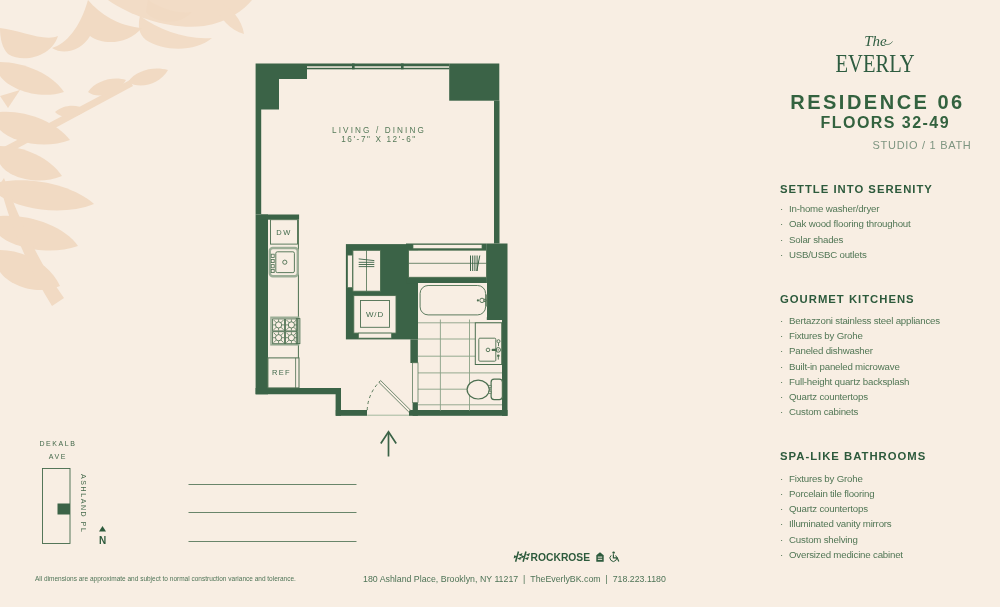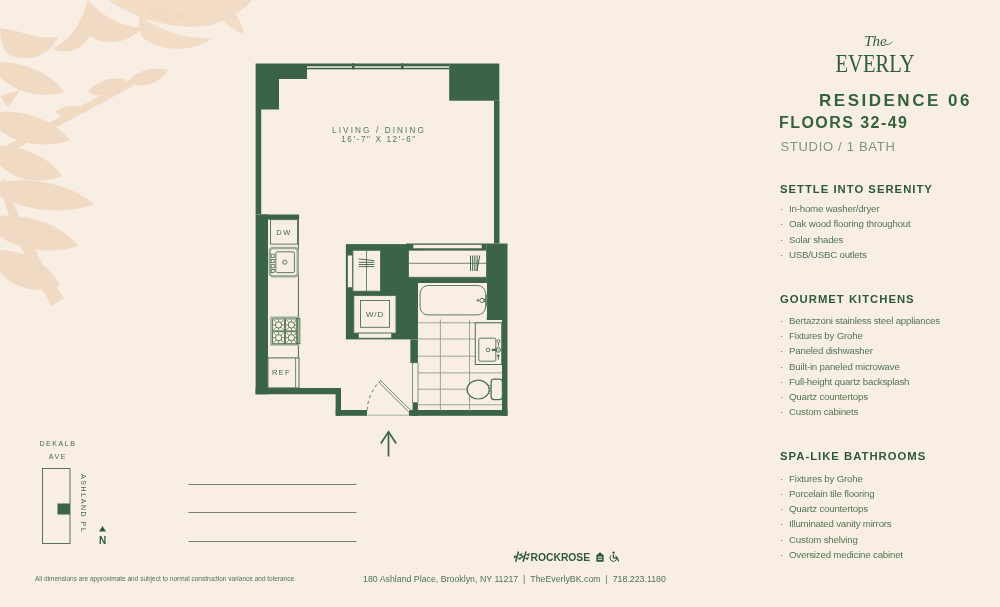--- a/index.html
+++ b/index.html
@@ -252,25 +252,25 @@
     <path d="M597.8,557.1 h4.4 M597.8,559.3 h4.4" stroke="#f8eee3" stroke-width="1"></path>
   </g>
 
   <g stroke="#2d5a3c" fill="none" stroke-width="1">
     <path d="M611.2,555.4 a3.4,3.4 0 1 0 4.4,0"></path>
     <circle cx="613.6" cy="552.6" r="1.2" fill="#2d5a3c" stroke="none"></circle>
     <path d="M613.4,554.2 v3.6 h3.8 l1.6,3.6" stroke-width="1.2"></path>
   </g>
 </svg>
 
-<div class="abs" style="left:800px;top:92.3px;width:191px;text-align:center;font-weight:bold;color:#33623f;font-size:17px;letter-spacing:2.5px;line-height:1;">RESIDENCE 06</div>
-
-<div class="abs" style="left:779px;top:114.8px;width:191px;text-align:left;font-weight:bold;color:#33623f;font-size:16px;letter-spacing:1.45px;line-height:1;">FLOORS 32-49</div>
-
-<div class="abs" style="left:780.5px;top:140px;width:191px;text-align:left;color:#7e9581;font-size:13px;letter-spacing:0.7px;line-height:1;">STUDIO / 1 BATH</div>
+<div class="abs" style="left:782px;top:92.3px;width:191px;text-align:center;font-weight:bold;color:#33623f;font-size:20px;letter-spacing:2.5px;line-height:1;">RESIDENCE 06</div>
+
+<div class="abs" style="left:759px;top:114.8px;width:191px;text-align:right;font-weight:bold;color:#33623f;font-size:16px;letter-spacing:1.45px;line-height:1;">FLOORS 32-49</div>
+
+<div class="abs" style="left:780.5px;top:140px;width:191px;text-align:right;color:#7e9581;font-size:11px;letter-spacing:0.7px;line-height:1;">STUDIO / 1 BATH</div>
 
 <div class="abs" style="left:780px;top:184px;width:230px;">
   <div style="font-weight:bold;color:#2d5a3c;font-size:11.3px;letter-spacing:1px;line-height:1;">SETTLE INTO SERENITY</div>
   <div style="margin-top:6px;color:#527756;font-size:9.7px;letter-spacing:-0.2px;line-height:15.15px;">
     <div><span style="margin-right:6px;">·</span>In-home washer/dryer</div>
     <div><span style="margin-right:6px;">·</span>Oak wood flooring throughout</div>
     <div><span style="margin-right:6px;">·</span>Solar shades</div>
     <div><span style="margin-right:6px;">·</span>USB/USBC outlets</div>
   </div>
 </div>

